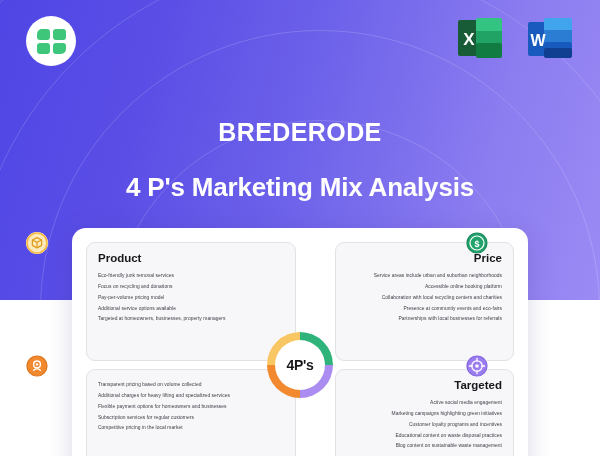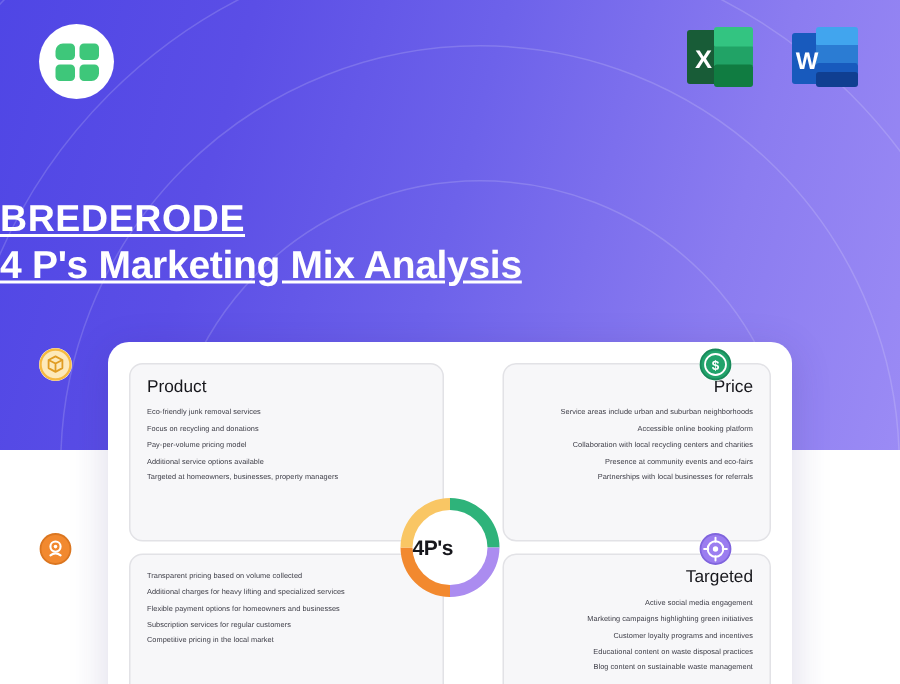--- a/index.html
+++ b/index.html
@@ -34,41 +34,41 @@
   .logo-grid i.tl{ border-radius:5px 3px 3px 3px; }
   .logo-grid i.br{ border-radius:3px 3px 5px 3px; }
 
   
   .office{ position:absolute; top:14px; display:block; }
   .xls{ right:96px; }
   .doc{ right:26px; }
   .office svg{ display:block; }
 
   
-  .titles{ position:absolute; left:0; right:0; top:132px; color:#fff;text-decoration:underline; }
+  .titles{ position:absolute; left:0; right:0; top:118px; text-align:center; color:#fff; }
   .brand{ font-size:25px; font-weight:bold; letter-spacing:.4px; line-height:1.15; }
-  .subtitle{ font-size:26px; font-weight:bold; letter-spacing:-.2px; margin-top:0; }
+  .subtitle{ font-size:26px; font-weight:bold; letter-spacing:-.2px; margin-top:25px; }
 
   
   .board{
     position:absolute; left:72px; top:228px; width:456px; height:260px;
     background:#ffffff; border-radius:14px;
     box-shadow:0 6px 26px rgba(50,40,120,.18);
     padding:14px 14px 0 14px;
   }
   .grid{
     position:relative; width:428px; height:246px;
     display:grid; grid-template-columns:1fr 1fr; grid-template-rows:1fr 1fr;
     gap:8px;
   }
   .quad{
     border:1px solid #e2e2e6; border-radius:9px; background:#f7f7f9;
     padding:9px 11px; overflow:hidden; position:relative;
   }
-  .quad h3{ font-size:11.5px; font-weight:normal; color:#17171c; margin-bottom:6px; }
+  .quad h3{ font-size:11.5px; font-weight:bold; color:#17171c; margin-bottom:6px; }
   .quad ul{ list-style:none; }
   .quad li{ font-size:4.9px; color:#3b3b45; line-height:1.45; padding:1.9px 0; letter-spacing:.05px; }
   .right-al{ text-align:right;margin-left:31px; }
 
   
   .badge{
     position:absolute; width:22px; height:22px; border-radius:50%;
     background:#fff; display:flex; align-items:center; justify-content:center;
     z-index:5;
   }
@@ -79,21 +79,21 @@
   .badge svg{ display:block; }
 
   
   .donut{
     position:absolute; left:50%; top:50%; transform:translate(-50%,-50%);
     width:82px; height:82px; z-index:6;
   }
   .donut .hole{
     position:absolute; left:50%; top:50%; transform:translate(-50%,-50%);
     width:50px; height:50px; background:#fff; border-radius:50%;
-    display:flex; align-items:center; justify-content:flex-start;
+    display:flex; align-items:center; justify-content:center;
   }
   .donut .hole span{ font-size:14px; font-weight:bold; color:#17171c; letter-spacing:-.3px; }
 </style>
 </head>
 <body>
 
 <div class="hero">
   <div class="arc a1"></div>
   <div class="arc a2"></div>
   <div class="arc a3"></div>

